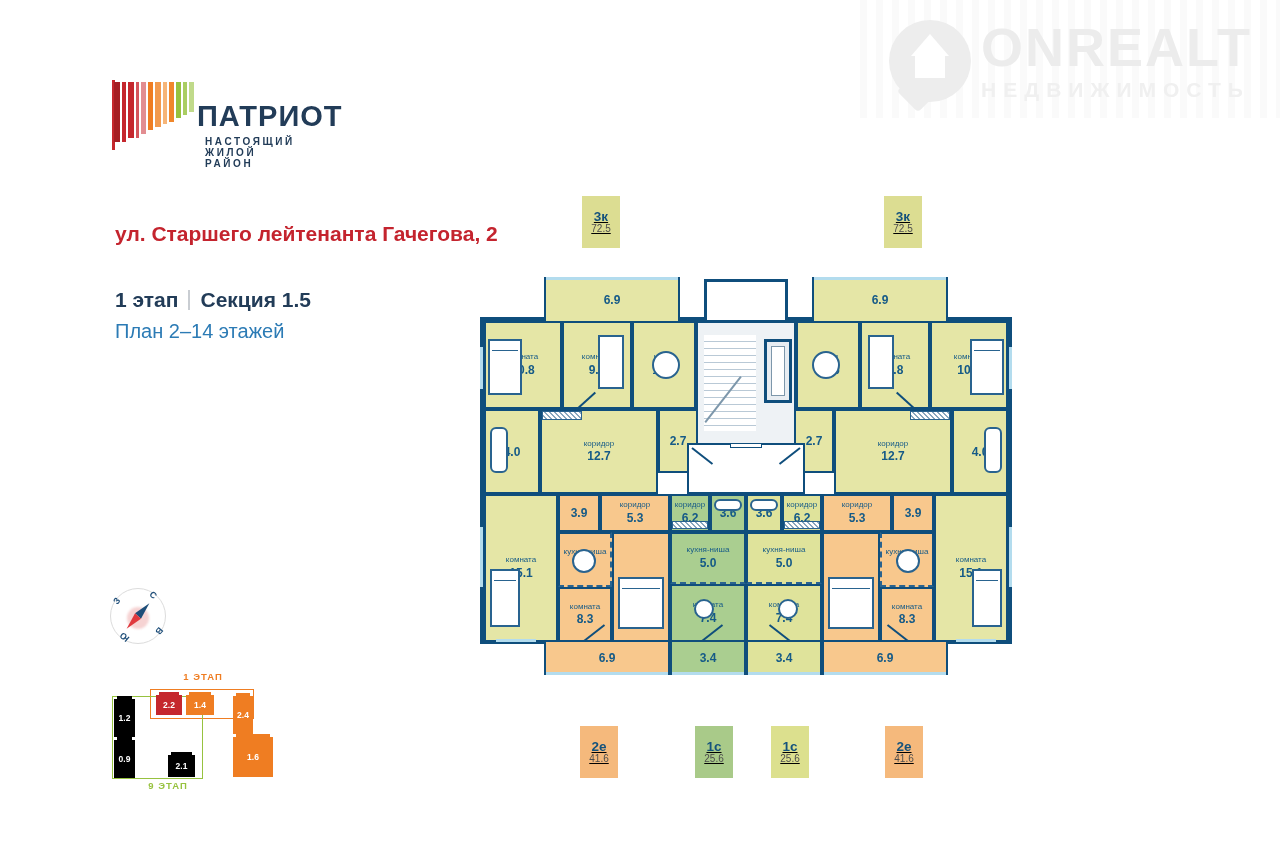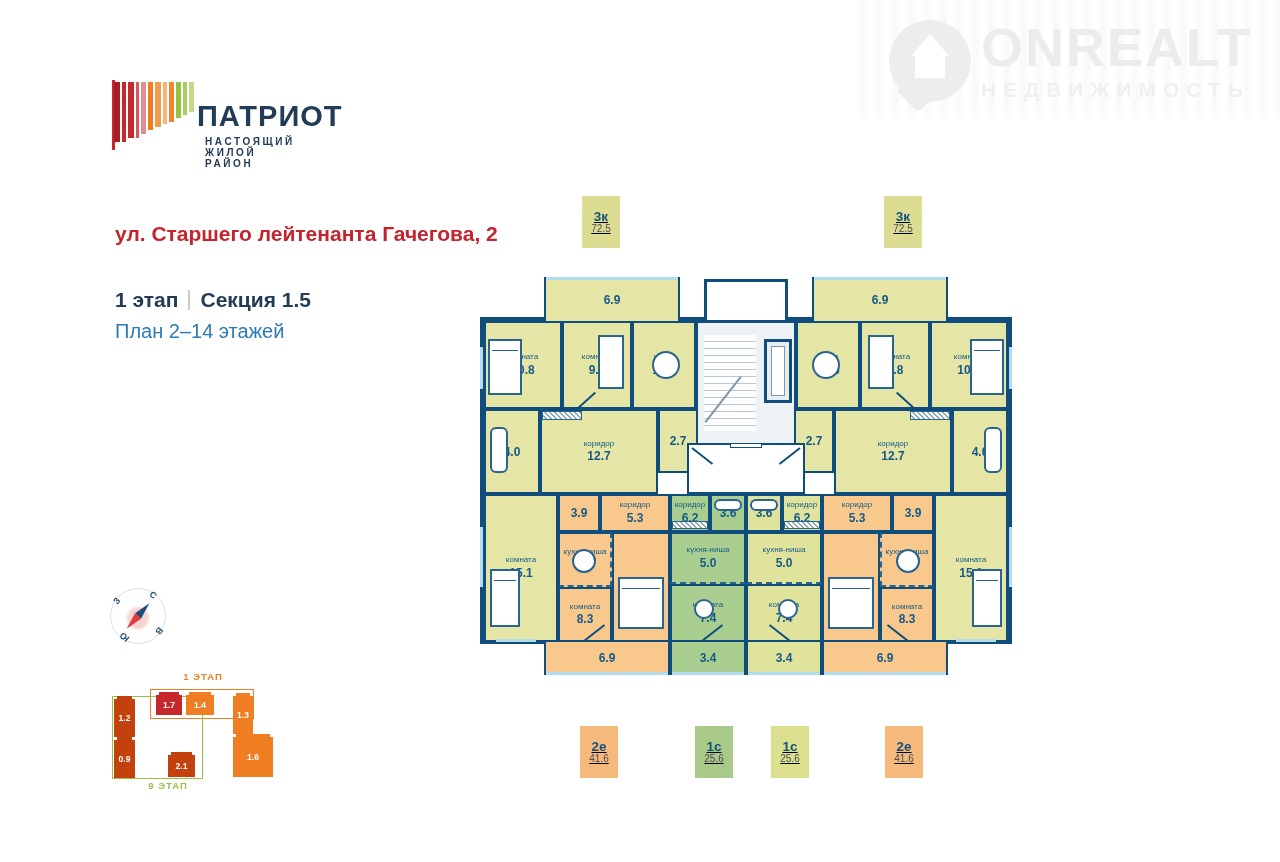--- a/index.html
+++ b/index.html
@@ -74,21 +74,21 @@
   .compass .ndl .s { position:absolute; bottom:0; left:0; width:0; height:0; border-left:4px solid transparent; border-right:4px solid transparent; border-top:17px solid #e0393e; }
   .compass .pt { position:absolute; font-size:9px; font-weight:700; color:#1e4e79; }
 
   
   .mm-lbl1 { position:absolute; left:168px; top:671px; width:70px; text-align:center; font-size:9.5px; font-weight:700; color:#ef7d22; letter-spacing:1px; }
   .mm-lbl2 { position:absolute; left:133px; top:780px; width:70px; text-align:center; font-size:9.5px; font-weight:700; color:#97c23f; letter-spacing:1px; }
   .mm-rect-o { position:absolute; left:150px; top:689px; width:104px; height:30px; border:1.5px solid #ef7d22; }
   .mm-rect-g { position:absolute; left:112px; top:696px; width:91px; height:83px; border:1.5px solid #97c23f; }
   .blk { position:absolute; display:flex; align-items:center; justify-content:center; font-size:8.5px; font-weight:700; color:#fff; z-index:2; }
   .blk:before { content:''; position:absolute; top:-3px; left:3px; right:3px; height:3px; background:inherit; }
-  .c-grn { background:#c2410c; } .c-org { background:#ef7d22; } .c-red { background:#c5272d; }
+  .c-grn { background:#000000; } .c-org { background:#ef7d22; } .c-red { background:#c5272d; }
 </style>
 </head>
 <body>
 
 <div class="wm-bars"></div>
 <div class="wm">
   <div class="wm-pin">
     <div class="ball"></div>
       <div class="tail"></div>
       <div class="roof"></div>
@@ -386,27 +386,27 @@
   <div class="mm-lbl2">9 ЭТАП</div>
   <div class="mm-rect-o"></div>
   <div class="mm-rect-g"></div>
   <div class="blk c-grn" style="left:114px;top:699px;width:21px;height:38px;">
       <span>1.2</span>
     </div>
   <div class="blk c-grn" style="left:114px;top:740px;width:21px;height:38px;">
       <span>0.9</span>
     </div>
   <div class="blk c-red" style="left:156px;top:695px;width:26px;height:20px;">
-      <span>1.7</span>
+      <span>2.2</span>
     </div>
   <div class="blk c-org" style="left:186px;top:695px;width:28px;height:20px;">
       <span>1.4</span>
     </div>
   <div class="blk c-org" style="left:233px;top:696px;width:20px;height:38px;">
-      <span>1.3</span>
+      <span>2.4</span>
     </div>
   <div class="blk c-org" style="left:233px;top:737px;width:40px;height:40px;">
       <span>1.6</span>
     </div>
   <div class="blk c-grn" style="left:168px;top:755px;width:27px;height:22px;">
       <span>2.1</span>
     </div>
 </div>
 
 </body></html>

